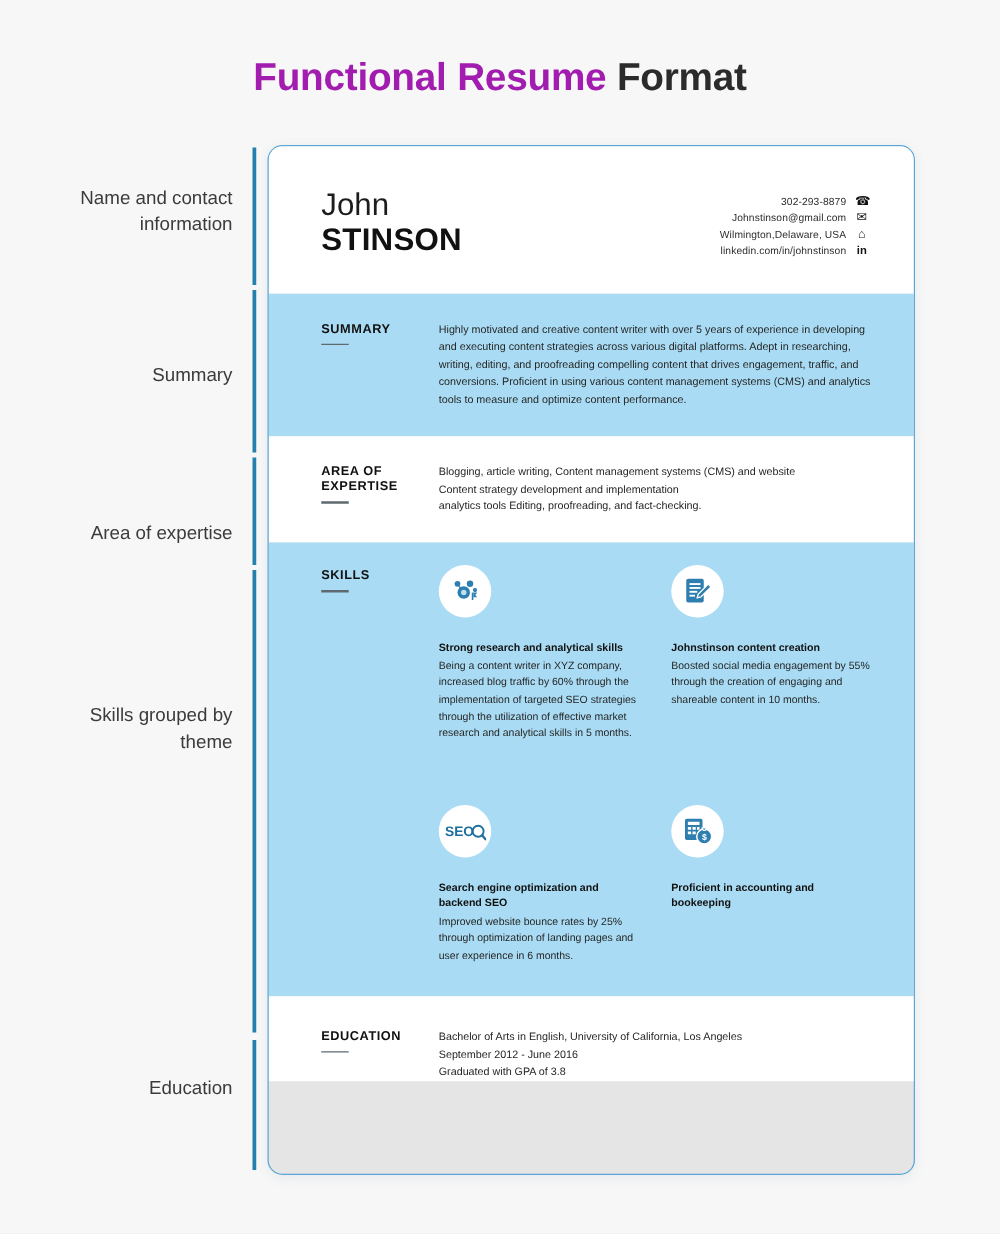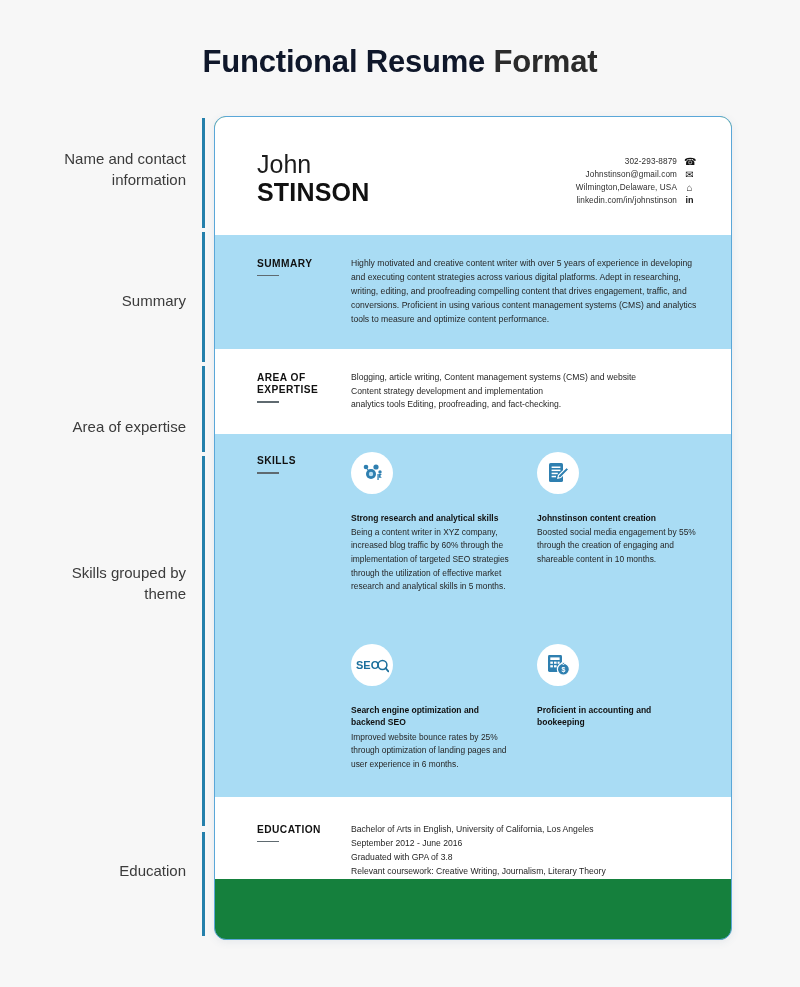--- a/index.html
+++ b/index.html
@@ -17,21 +17,21 @@
   .page-title {
     position: absolute;
     top: 44px;
     left: 0;
     width: 800px;
     text-align: center;
     font-size: 31px;
     font-weight: bold;
     letter-spacing: -0.2px;
   }
-  .title-accent { color: #0f172a; text-align: right; }
+  .title-accent { color: #a21caf; text-align: right; }
   .title-rest   { color: #2b2b2b; }
 
   
   .annotations {
     position: absolute;
     left: 0;
     top: 110px;
     width: 210px;
     height: 830px;
   }
@@ -51,21 +51,21 @@
     background: #2580ab;
   }
 
   
   .resume-card {
     position: absolute;
     left: 214px;
     top: 116px;
     width: 518px;
     height: 824px;
-    background: #15803d;
+    background: #e5e5e5;
     border: 1.6px solid #5aa7d8;
     border-radius: 12px;
     overflow: hidden;
     box-shadow: 0 2px 9px rgba(60,90,120,0.09);
   }
 
   .band-blue  { background: #a9dcf4; }
   .band-white { background: #ffffff; }
 
   
@@ -345,17 +345,16 @@
 
   <div class="edu-sec band-white">
     <div class="sec-label">
       <div class="sec-label-txt">EDUCATION</div>
       <div class="sec-underline"></div>
     </div>
     <div class="sec-body">
       <div>Bachelor of Arts in English, University of California, Los Angeles</div>
       <div>September 2012 - June 2016</div>
       <div>Graduated with GPA of 3.8</div>
-      <div>Relevant coursework: Creative Writing, Journalism, Literary Theory</div>
     </div>
   </div>
 
 </div>
 
 </body></html>

